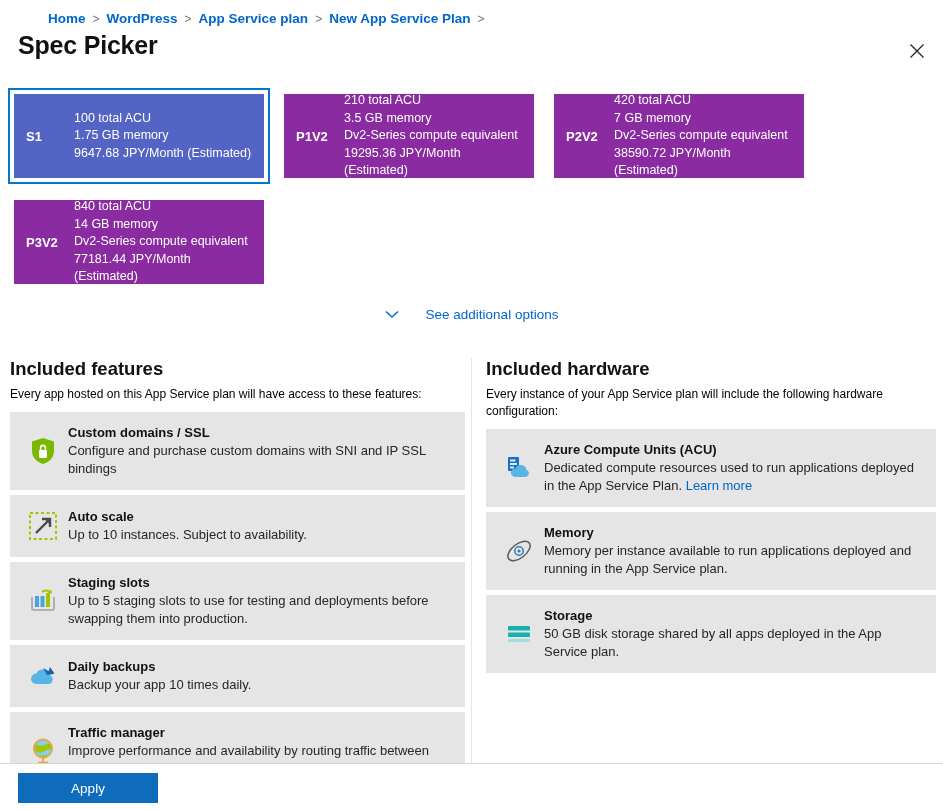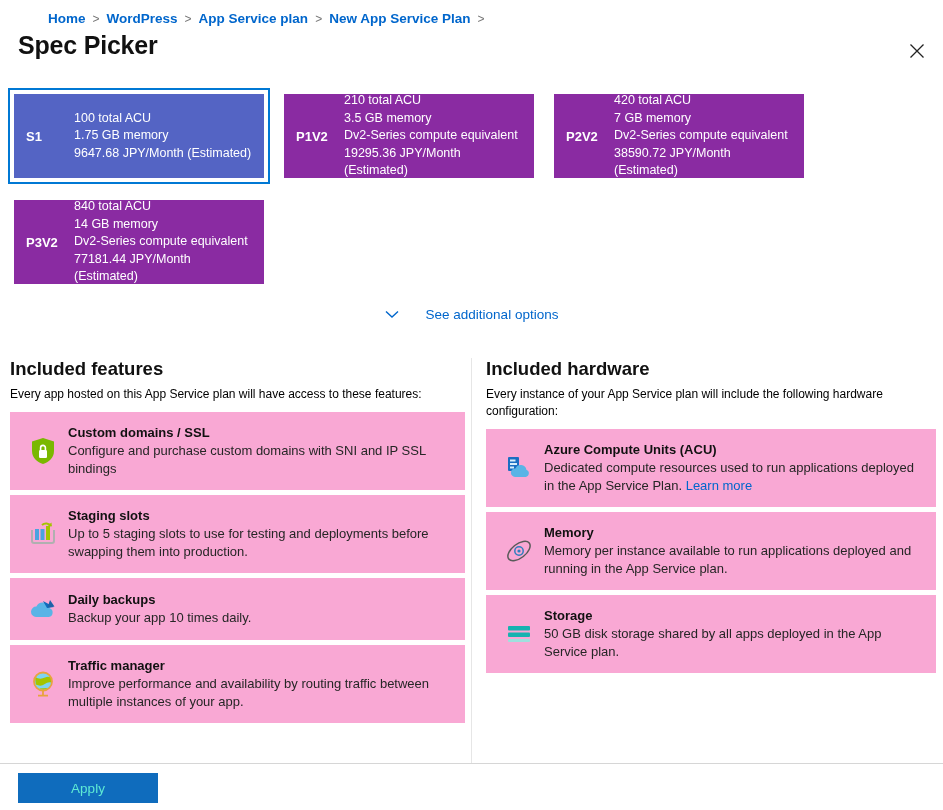--- a/index.html
+++ b/index.html
@@ -134,21 +134,21 @@
     color: #111;
   }
   .col-intro {
     font-size: 12px;
     line-height: 17px;
     color: #000000;
     margin: 0 0 9px 0;
   }
 
   .tile {
-    background: #f9a8d4;
+    background: #e5e5e5;
     display: flex;
     align-items: center;
     padding: 13px 14px 13px 12px;
     margin-bottom: 5px;
     min-height: 62px;
   }
   .tile-icon {
     flex: 0 0 42px;
     width: 42px;
     display: flex;
@@ -177,21 +177,21 @@
     width: 943px;
     height: 47px;
     border-top: 1px solid #d6d6d6;
     background: #ffffff;
     padding: 9px 0 0 18px;
   }
   .apply-btn {
     width: 140px;
     height: 30px;
     background: #0f6cbd;
-    color: #5eead4;
+    color: #ffffff;
     border: none;
     font-size: 13.5px;
     font-family: "Liberation Sans", sans-serif;
     cursor: pointer;
   }
 </style>
 </head>
 <body>
 
 <div class="breadcrumb" id="breadcrumb">
@@ -287,20 +287,34 @@
             </svg>
           </div>
           <div class="tile-text">
             <div class="tile-title">Custom domains / SSL</div>
             <div class="tile-desc">Configure and purchase custom domains with SNI and IP SSL bindings</div>
           </div>
         </div>
         <div class="tile">
           <div class="tile-icon">
             <svg width="28" height="28" viewBox="0 0 28 28">
+              <rect x="1" y="1" width="26" height="26" fill="none" stroke="#a4c400" stroke-width="2" stroke-dasharray="3 2.5"></rect>
+              <path d="M7 21 L20 8" stroke="#4a4a4a" stroke-width="2.4"></path>
+              <path d="M13 7 H21 V15" stroke="#4a4a4a" stroke-width="2.4" fill="none"></path>
+              <path d="M21 7 L15.5 7 L21 12.5 Z" fill="#4a4a4a"></path>
+            </svg>
+          </div>
+          <div class="tile-text">
+            <div class="tile-title">Auto scale</div>
+            <div class="tile-desc">Up to 10 instances. Subject to availability.</div>
+          </div>
+        </div>
+        <div class="tile">
+          <div class="tile-icon">
+            <svg width="28" height="28" viewBox="0 0 28 28">
               <path d="M3 10 V21 a2 2 0 0 0 2 2 H23 a2 2 0 0 0 2 -2 V10" fill="none" stroke="#b0b0b0" stroke-width="2"></path>
               <rect x="6" y="9" width="4" height="11" fill="#4aa3df"></rect>
               <rect x="11.5" y="9" width="4" height="11" fill="#4aa3df"></rect>
               <rect x="17" y="6" width="4" height="14" fill="#a4c400"></rect>
               <path d="M13 5 a6 6 0 0 1 9 1" stroke="#a4c400" stroke-width="2" fill="none"></path>
               <path d="M22.5 2.5 L22.8 6.6 L18.8 5.6 Z" fill="#a4c400"></path>
             </svg>
           </div>
           <div class="tile-text">
             <div class="tile-title">Staging slots</div>

